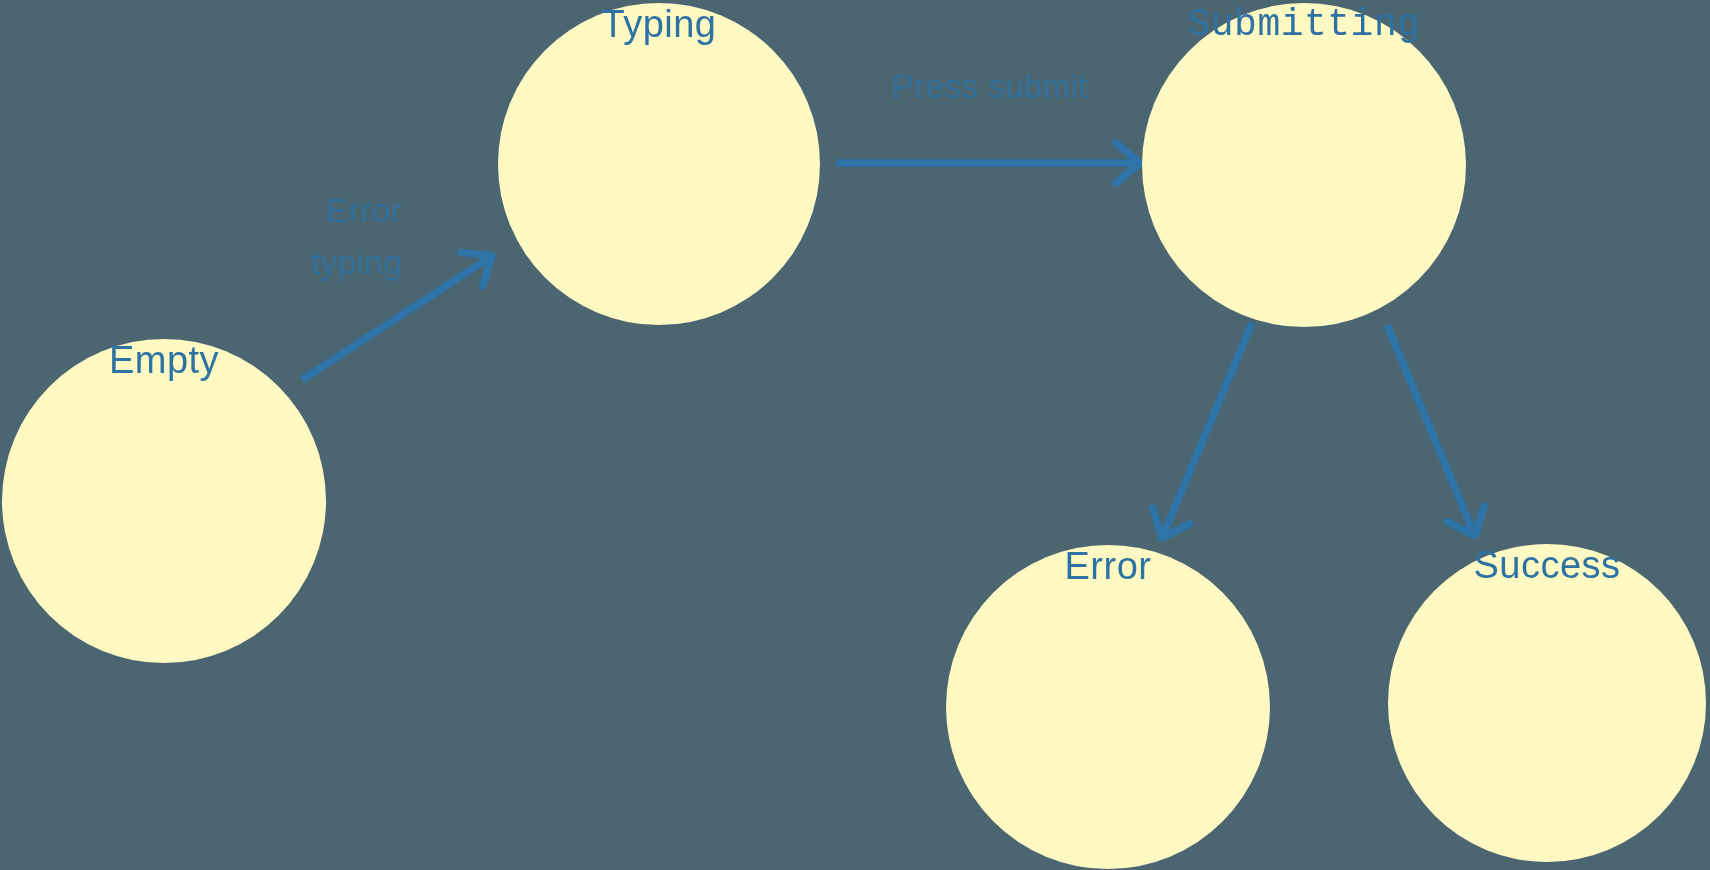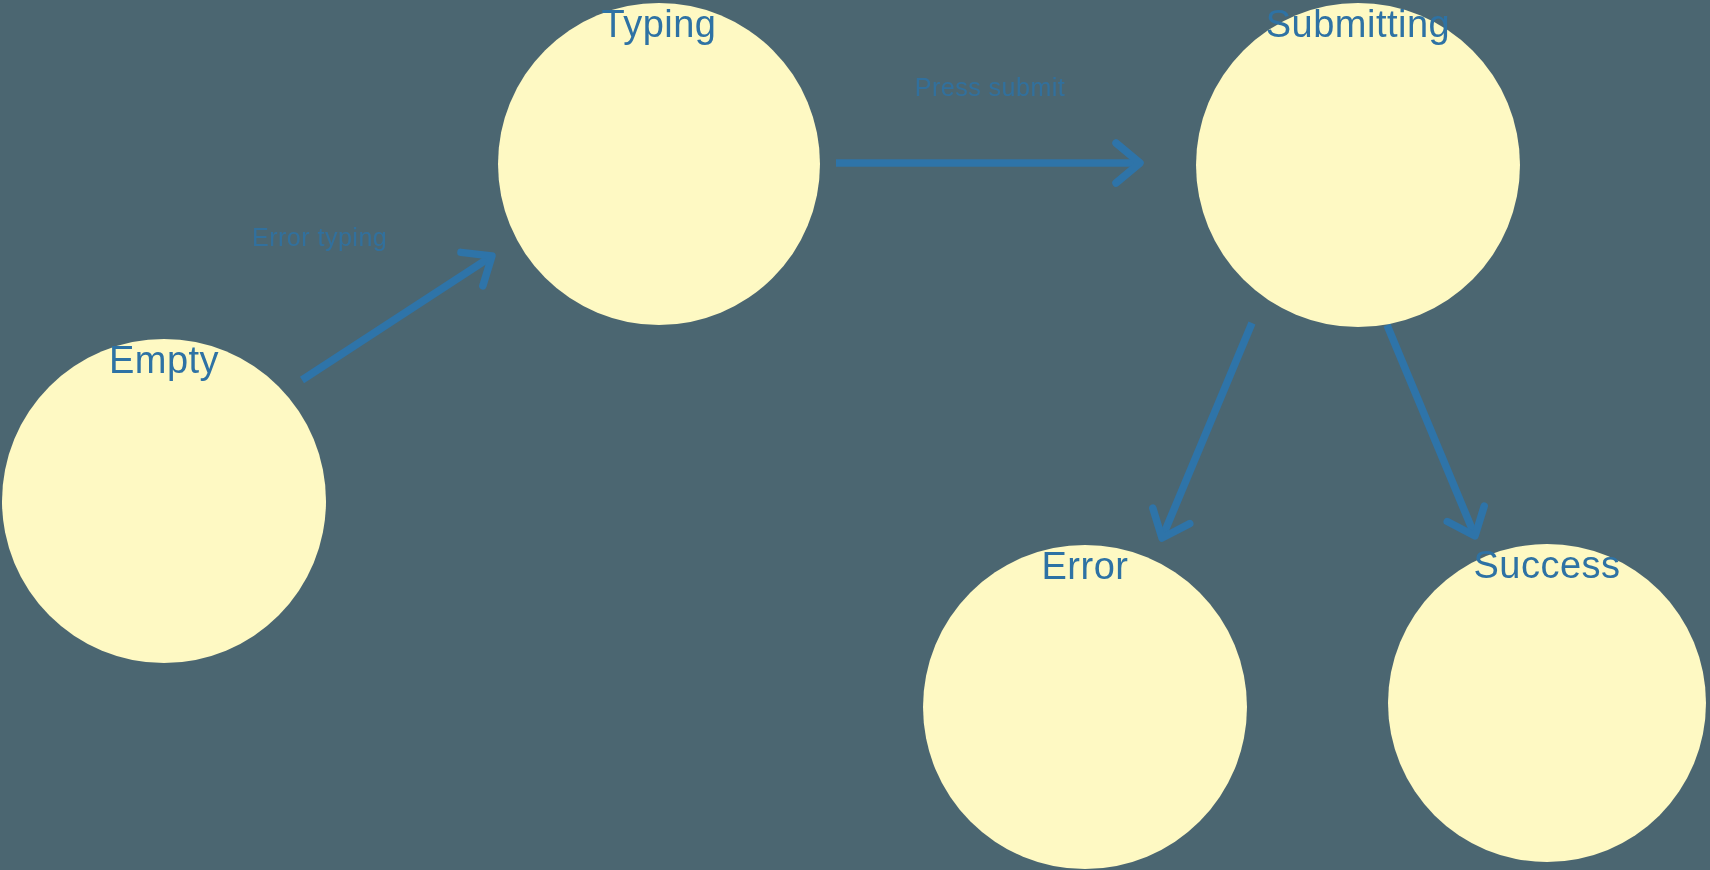--- a/index.html
+++ b/index.html
@@ -32,33 +32,33 @@
   }
   .state-node .node-label {
     color: #2E72A4;
     font-size: 38px;
     font-weight: 500;
     letter-spacing: 0.5px;
     white-space: nowrap;
   }
   .node-empty      { left:    2px; top: 339px; width: 324px; height: 324px; }
   .node-typing     { left:  498px; top:   3px; width: 322px; height: 322px; }
-  .node-submitting { left: 1196px; top:   3px; width: 324px; height: 324px; }
-  .node-error      { left:  923px; top: 545px; width: 324px; height: 324px; }
+  .node-submitting { left: 1142px; top:   3px; width: 324px; height: 324px; font-family: Liberation Mono, monospace; }
+  .node-error      { left:  946px; top: 545px; width: 324px; height: 324px; }
   .node-success    { left: 1388px; top: 544px; width: 318px; height: 318px; }
 
   .edge-label {
     position: absolute;
     transform: translate(-50%, -50%);
     color: #2E72A4;
     opacity: 0.88;
-    font-size: 25px;
+    font-size: 33px;
     font-weight: 500;
     line-height: 52px;
-    text-align: left;
+    text-align: right;
     letter-spacing: 0.5px;
   }
   .label-start-typing   { left:  327px; top: 237px; width: 150px; }
   .label-press-submit   { left:  990px; top:  87px; white-space: nowrap; }
   .label-network-error  { left: 1090px; top: 397px; width: 200px; }
   .label-network-success{ left: 1547px; top: 397px; width: 200px; }
 </style>
 </head>
 <body>
 

